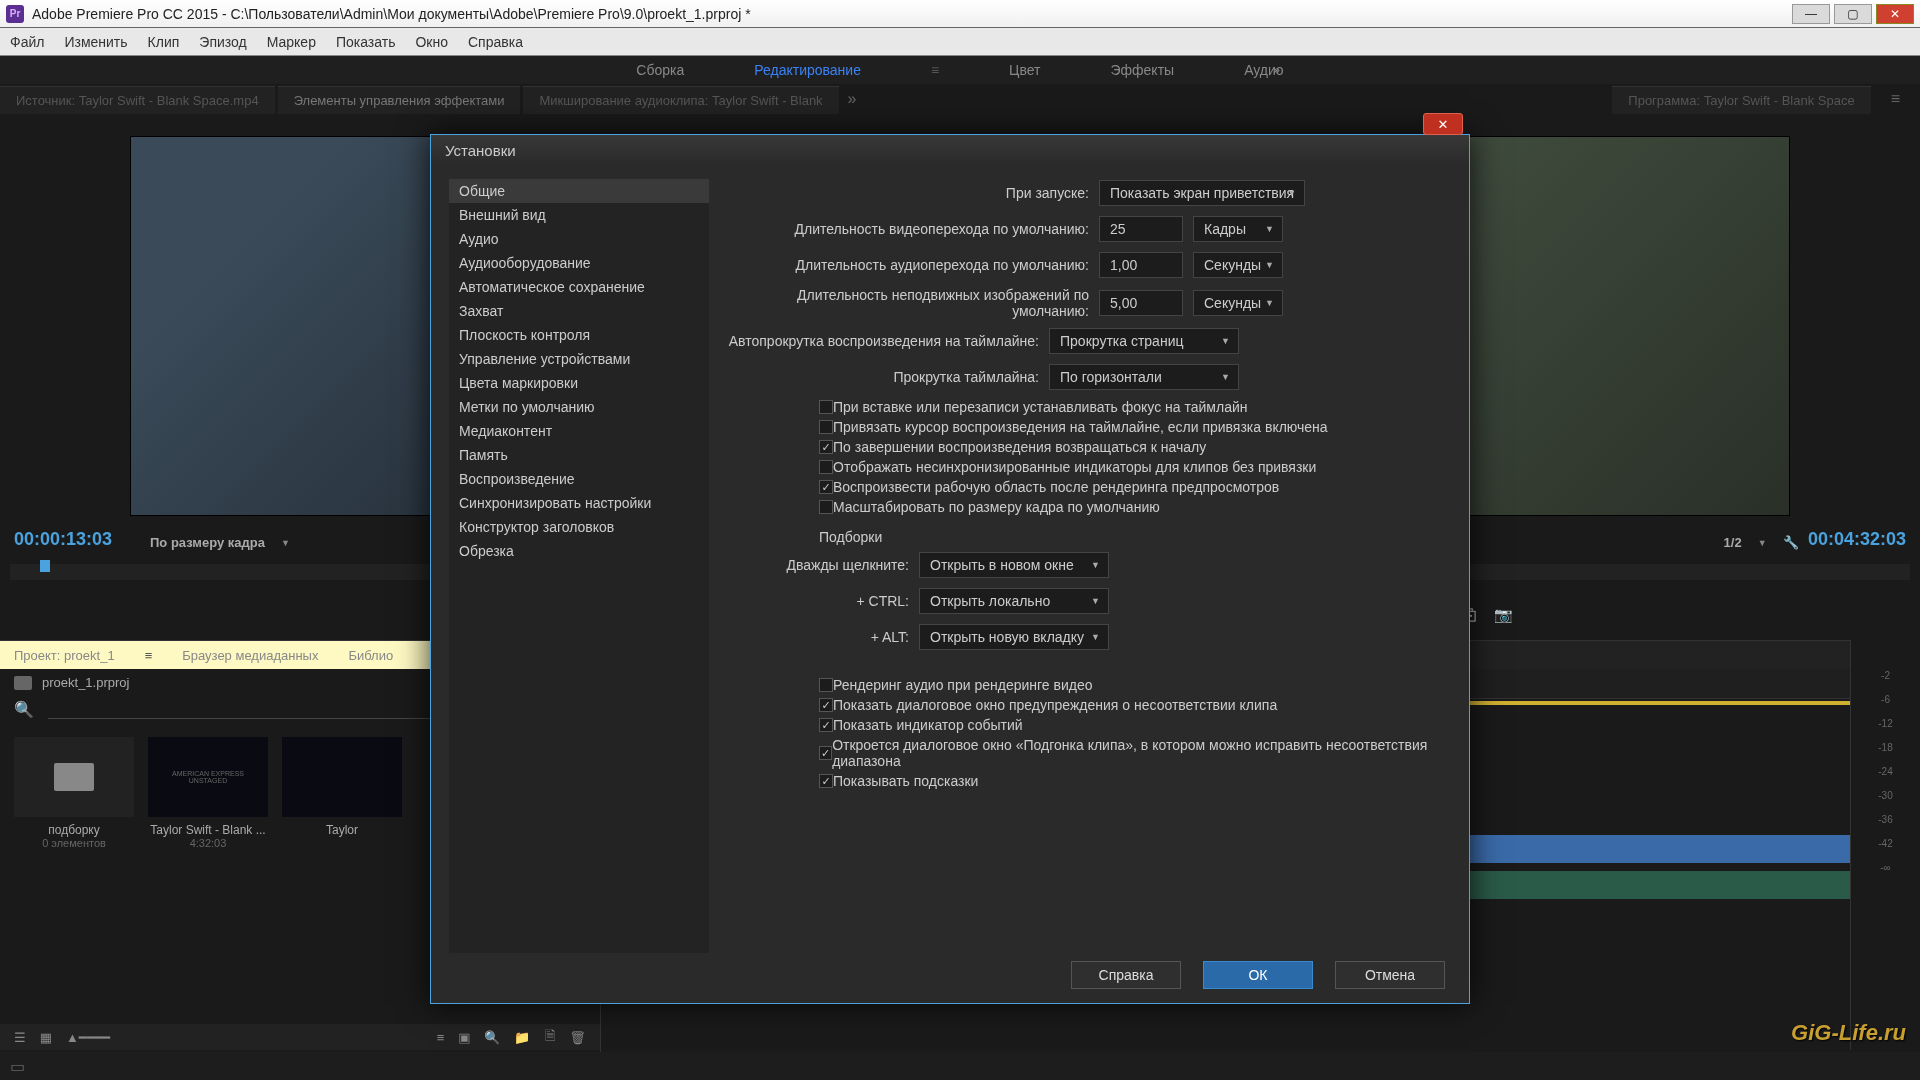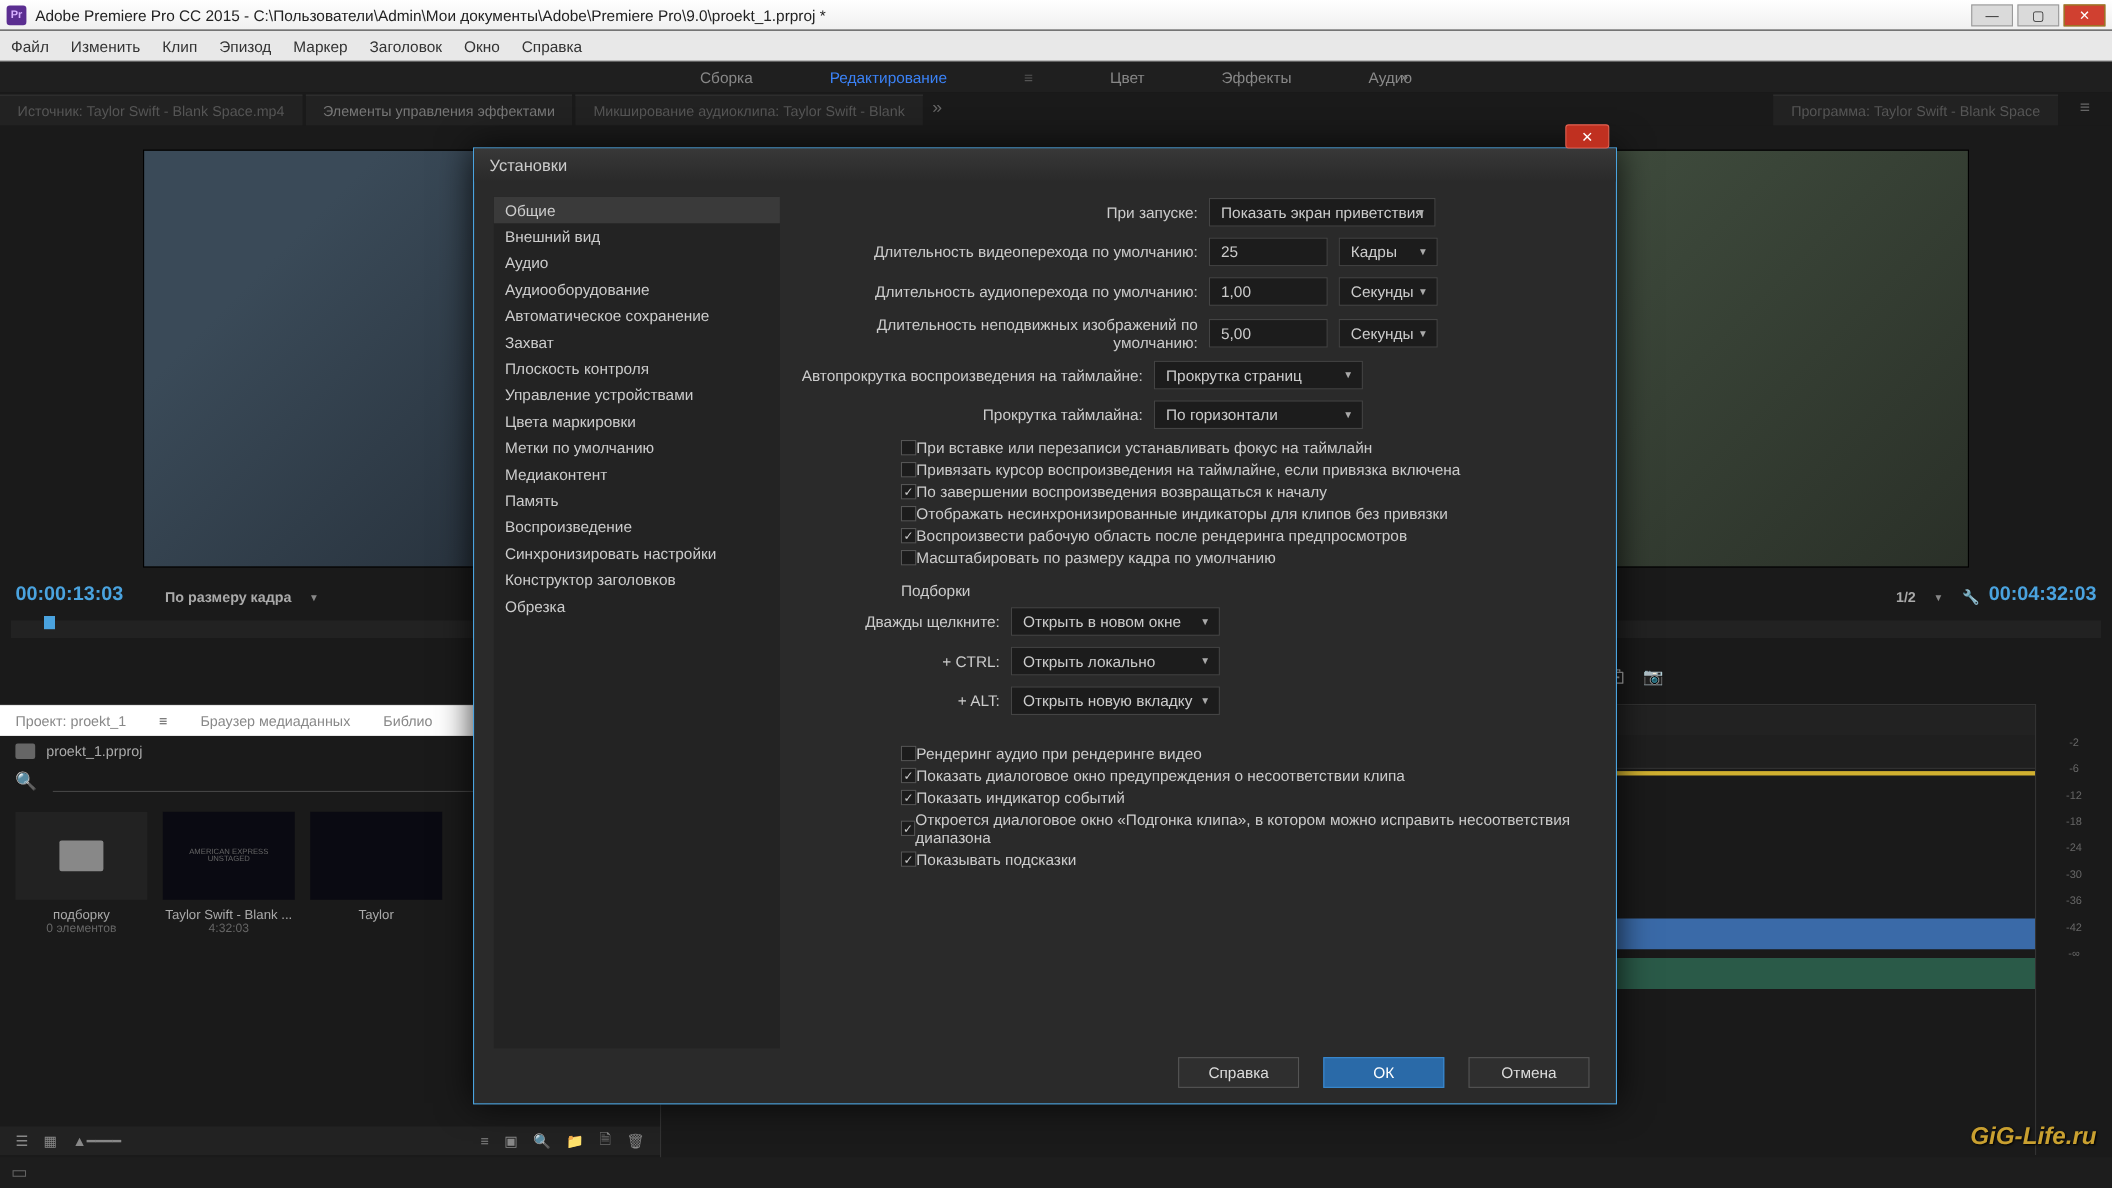--- a/index.html
+++ b/index.html
@@ -38,21 +38,21 @@
 .mon-tc.right { right:14px; }
 .mon-zoom { position:absolute; bottom:90px; left:150px; font-size:13px; color:#aaa; display:flex; align-items:center; gap:10px; }
 .mon-zoom.right { left:auto; right:120px; }
 .mon-ruler { position:absolute; bottom:60px; left:10px; right:10px; height:16px; background:#222; }
 .mon-ruler .ph { position:absolute; top:-4px; left:30px; width:10px; height:12px; background:#4aa3df; }
 .mon-transport { position:absolute; bottom:10px; left:0; right:0; height:30px; display:flex; align-items:center; justify-content:center; gap:18px; color:#aaa; font-size:15px; }
 
 
 .lower { position:absolute; top:640px; left:0; right:0; bottom:0; display:flex; }
 .project-panel { width:600px; background:#1a1a1a; border-top:1px solid #333; }
-.proj-tabs { height:28px; display:flex; align-items:center; font-size:13px; color:#888; gap:30px; padding:0 14px; background:#ffffff; }
+.proj-tabs { height:28px; display:flex; align-items:center; font-size:13px; color:#888; gap:30px; padding:0 14px; background:#fef9c3; }
 .proj-path { padding:6px 14px; font-size:13px; color:#aaa; display:flex; align-items:center; gap:10px; }
 .proj-search { padding:4px 14px; display:flex; gap:14px; color:#888; }
 .proj-search input { background:transparent; border:none; border-bottom:1px solid #444; color:#aaa; flex:1; font-size:12px; outline:none; }
 .proj-bins { display:flex; gap:14px; padding:14px; }
 .bin { width:120px; text-align:center; font-size:12px; color:#aaa; }
 .bin-thumb { width:120px; height:80px; background:#2a2a2a; margin-bottom:6px; display:flex; align-items:center; justify-content:center; }
 .bin-thumb.folder { background:#222; }
 .bin-thumb.folder::before { content:""; width:40px; height:28px; background:#888; border-radius:2px; }
 .bin-thumb.clip { background:#0a0a12; color:#666; font-size:7px; padding:4px; }
 .bin-sub { color:#666; font-size:11px; }
@@ -84,21 +84,21 @@
 .dlg-body { display:flex; height:calc(100% - 80px); padding:14px 18px 0 18px; gap:10px; }
 .dlg-nav { width:260px; background:#232323; }
 .dlg-nav-item { padding:4px 10px; font-size:14px; color:#ccc; cursor:default; }
 .dlg-nav-item.sel { background:#3a3a3a; }
 .dlg-content { flex:1; font-size:14px; color:#ccc; }
 .row { display:flex; align-items:center; margin-bottom:8px; min-height:28px; }
 .row .lbl { text-align:right; padding-right:10px; }
 .row .lbl.w1 { width:380px; }
 .sel-box { background:#1c1c1c; border:1px solid #444; padding:4px 10px; min-width:190px; display:flex; align-items:center; position:relative; }
 .sel-box::after { content:"▼"; position:absolute; right:8px; font-size:9px; color:#aaa; }
-.num-box { background:#1c1c1c; border:1px solid #444; padding:4px 10px; width:108px; color:#ccc; }
+.num-box { background:#1c1c1c; border:1px solid #444; padding:4px 10px; width:84px; color:#ccc; }
 .chk-row { display:flex; align-items:center; margin:4px 0 4px 100px; }
 .chk { width:14px; height:14px; background:#1c1c1c; border:1px solid #555; display:flex; align-items:center; justify-content:center; font-size:11px; color:#ccc; }
 .chk.on::before { content:"✓"; }
 .section-lbl { margin:14px 0 6px 100px; color:#ccc; }
 .dlg-footer { position:absolute; bottom:14px; right:24px; display:flex; gap:22px; }
 .dlg-btn { min-width:110px; height:28px; background:#2f2f2f; border:1px solid #555; color:#ddd; font-size:14px; display:flex; align-items:center; justify-content:center; }
 .dlg-btn.primary { background:#2a6aa8; border-color:#3a8ad0; color:#fff; }
 
 .tri { font-size:9px; color:#888; margin-left:6px; }
 .folder-icon { width:18px;height:14px;background:#aaa;display:inline-block;border-radius:2px; }
@@ -115,21 +115,21 @@
     <div class="win-btn close">✕</div>
   </div>
 </div>
 
 <div class="menu-bar">
   <span class="menu-item">Файл</span>
   <span class="menu-item">Изменить</span>
   <span class="menu-item">Клип</span>
   <span class="menu-item">Эпизод</span>
   <span class="menu-item">Маркер</span>
-  <span class="menu-item">Заголовок</span>
+  <span class="menu-item">Показать</span>
   <span class="menu-item">Окно</span>
   <span class="menu-item">Справка</span>
 </div>
 
 <div class="workspace-bar">
   <span>Сборка</span>
   <span class="sel">Редактирование</span>
     <span style="color:#555">≡</span>
   <span>Цвет</span>
   <span>Эффекты</span>

